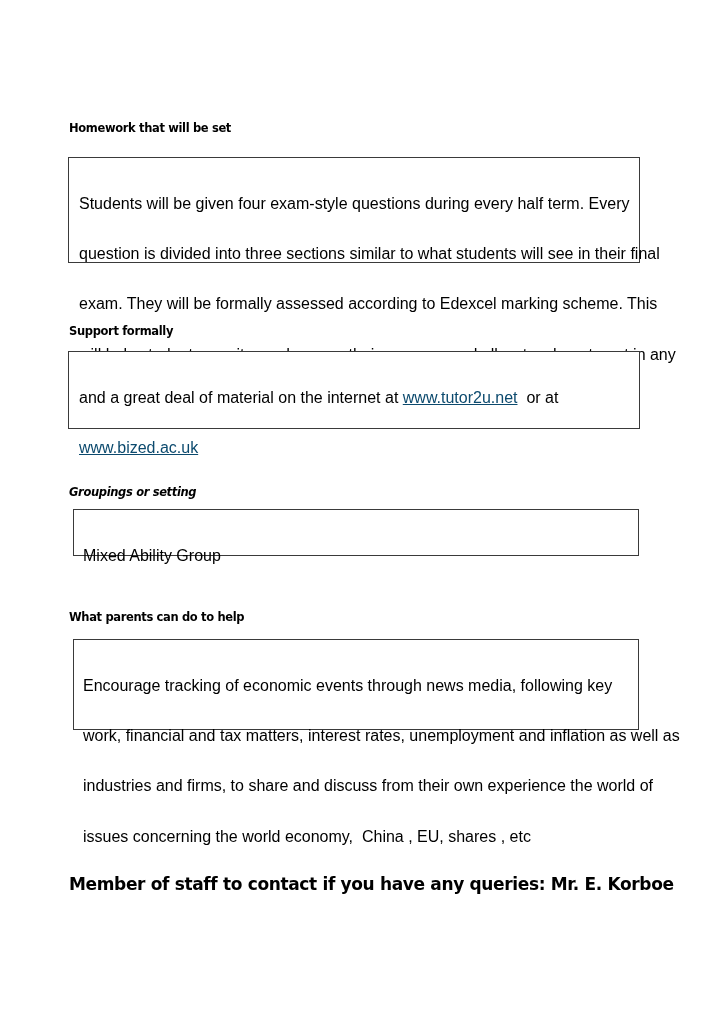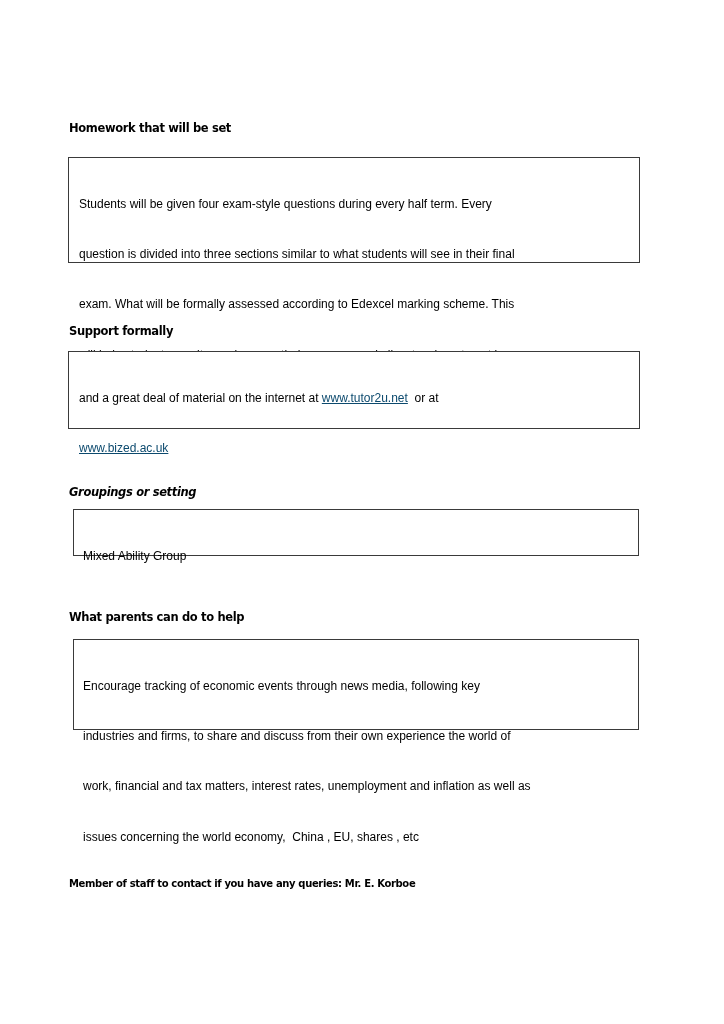--- a/index.html
+++ b/index.html
@@ -28,40 +28,40 @@
     }
     .box {
       position: absolute;
       border: 1px solid #3a3a3a;
       box-sizing: border-box;
       background: #fff;
     }
     .box-text {
       position: absolute;
       font-family: "Liberation Sans", sans-serif;
-      font-size: 12px;
+      font-size: 16px;
       line-height: 16.8px;
       color: #000;
       white-space: pre-wrap;
     }
     .link {
       color: #0c4a6e;
       text-decoration: underline;
       cursor: pointer;
     }
   </style>
 </head>
 <body>
 
 <div class="heading" style="top:121px;">Homework that will be set</div>
 <div class="box" style="left:68px; top:157px; width:572px; height:106px;"></div>
 <div class="box-text" style="left:79px; top:162px;">
   <div>Students will be given four exam-style questions during every half term. Every</div>
   <div>question is divided into three sections similar to what students will see in their final</div>
-  <div>exam. What will be formally assessed according to Edexcel marking scheme. This</div>
+  <div>exam. They will be formally assessed according to Edexcel marking scheme. This</div>
   <div>will help students monitor and assess their progress and allow teachers to put in any</div>
   <div>intervention where applicable</div>
 </div>
 
 <div class="heading" style="top:324px;">Support formally</div>
 <div class="box" style="left:68px; top:351px; width:572px; height:78px;"></div>
 <div class="box-text" style="left:79px; top:356px;">
   <div><span>and a great deal of material on the internet at </span><a class="link">www.tutor2u.net</a><span>  or at</span></div>
   <div><a class="link">www.bized.ac.uk</a></div>
 </div>
@@ -69,18 +69,18 @@
 <div class="heading" style="top:485px;font-style:italic;">Groupings or setting</div>
 <div class="box" style="left:73px; top:509px; width:566px; height:47px;"></div>
 <div class="box-text" style="left:83px; top:514px;">
   <div>Mixed Ability Group</div>
 </div>
 
 <div class="heading" style="top:610px;">What parents can do to help</div>
 <div class="box" style="left:73px; top:639px; width:566px; height:91px;"></div>
 <div class="box-text" style="left:83px; top:644px;">
   <div>Encourage tracking of economic events through news media, following key</div>
+  <div>work, financial and tax matters, interest rates, unemployment and inflation as well as</div>
   <div>industries and firms, to share and discuss from their own experience the world of</div>
-  <div>work, financial and tax matters, interest rates, unemployment and inflation as well as</div>
   <div>issues concerning the world economy,  China , EU, shares , etc</div>
 </div>
 
-<div class="heading" style="top:877px; font-size:10px;">Member of staff to contact if you have any queries: Mr. E. Korboe</div>
+<div class="heading" style="top:877px; font-size:17px;">Member of staff to contact if you have any queries: Mr. E. Korboe</div>
 
 </body></html>

